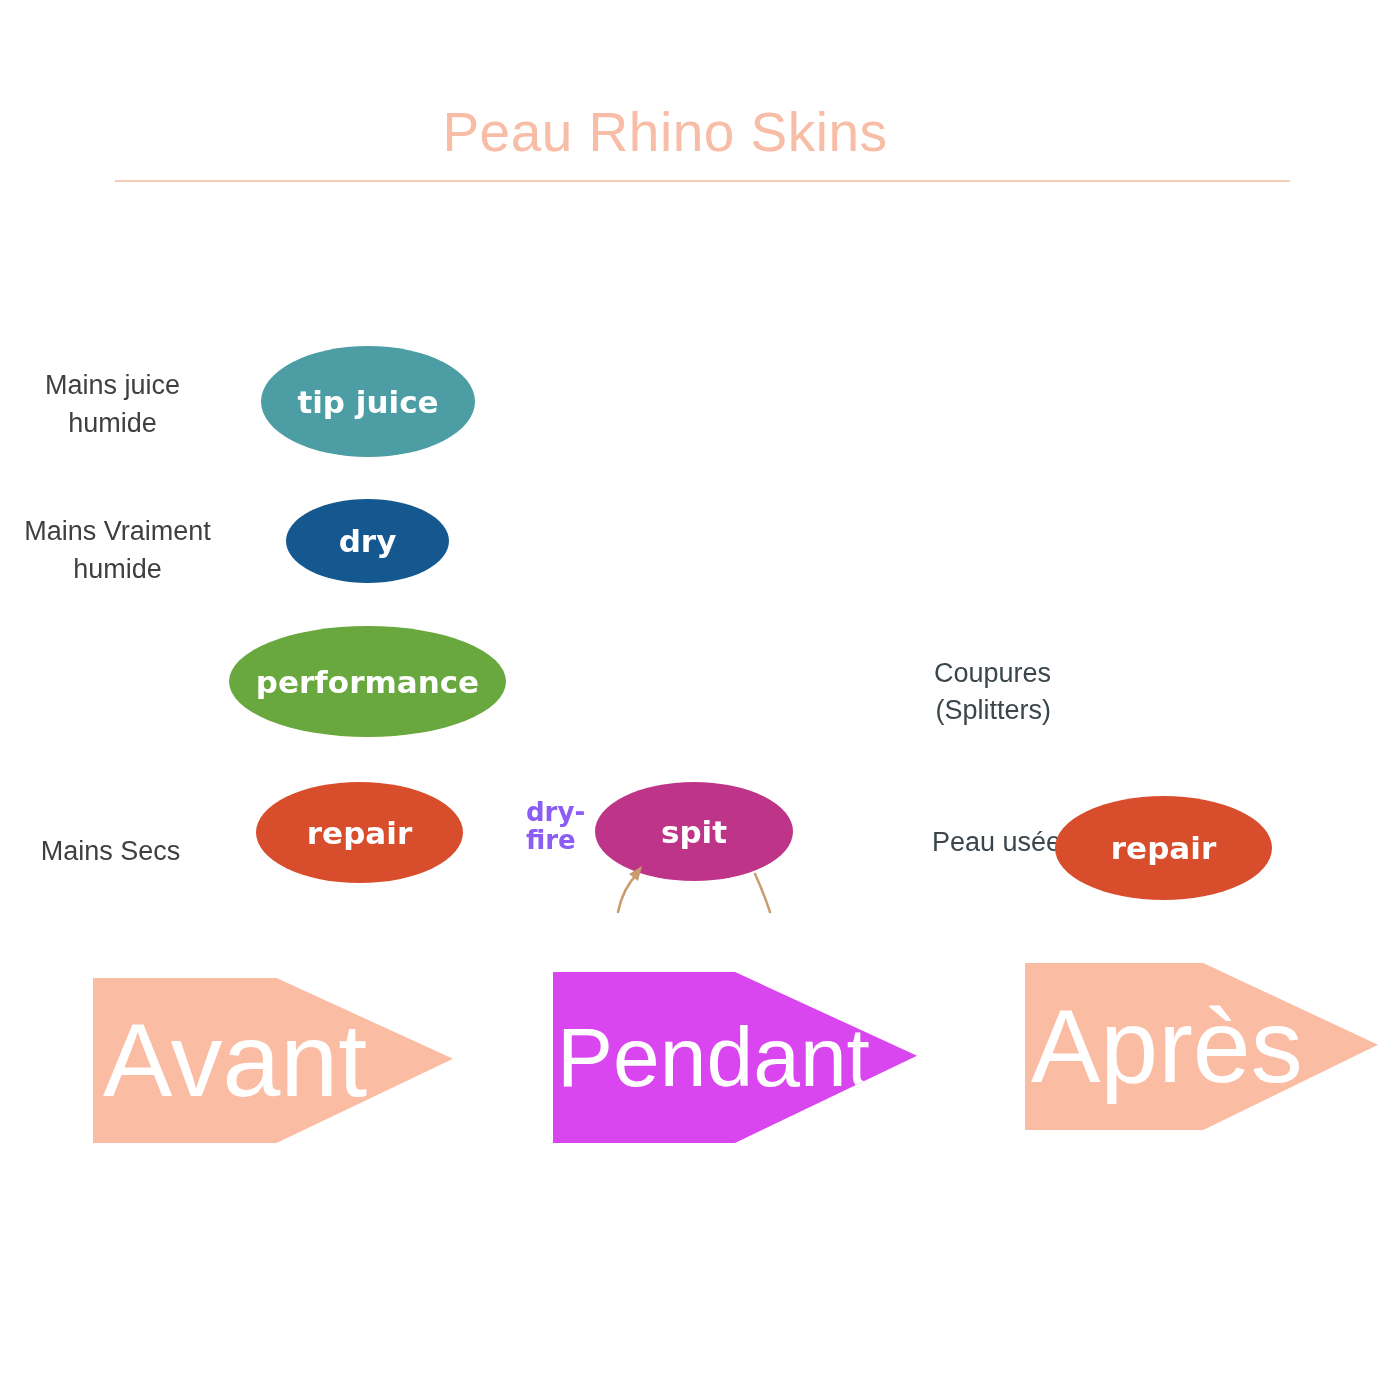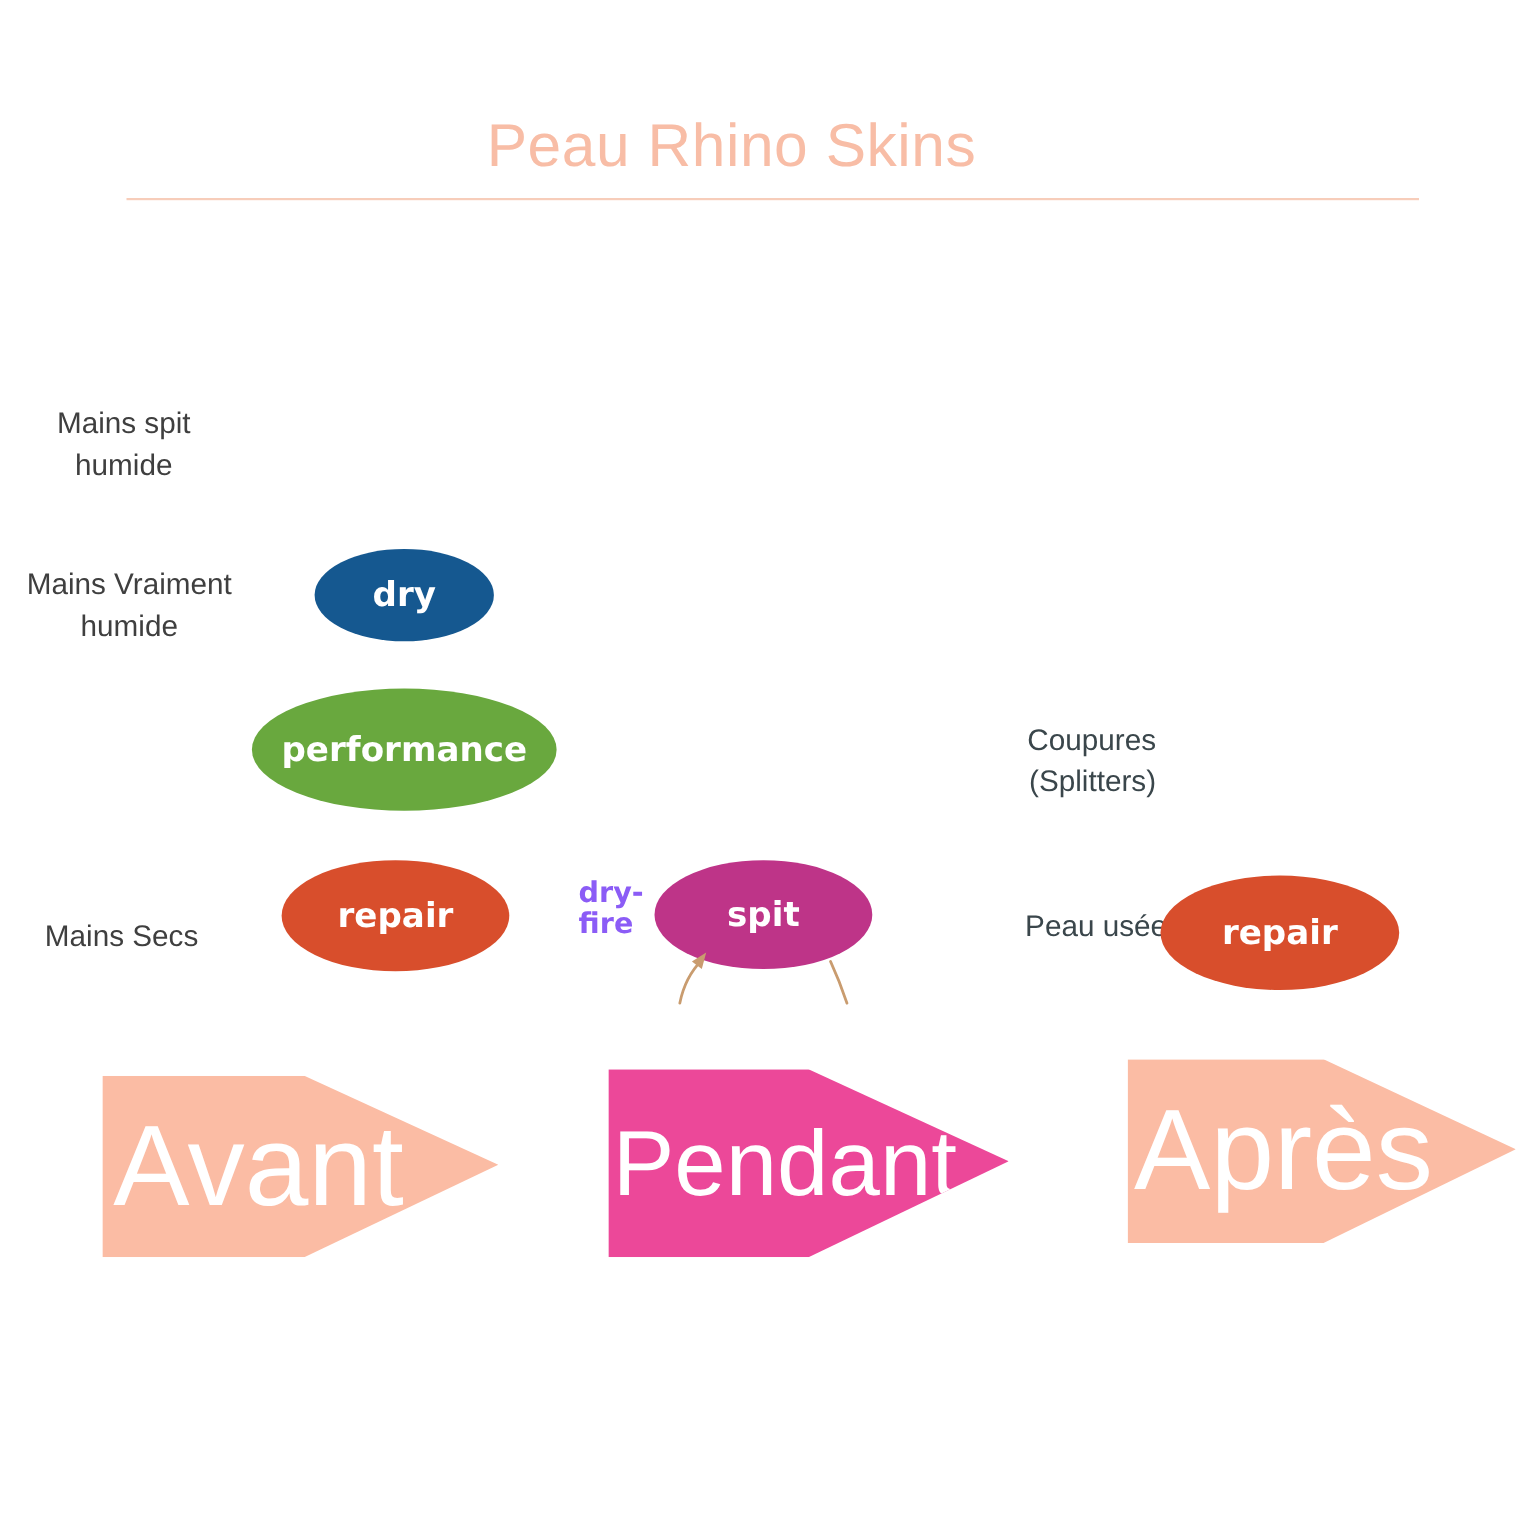--- a/index.html
+++ b/index.html
@@ -94,24 +94,27 @@
   .stage-apres .stage-label{font-size:104px;margin-left:6px;}
 </style>
 </head>
 <body>
 
 <div class="canvas">
 
   <div class="title">Peau Rhino Skins</div>
   <div class="divider"></div>
 
-  <div class="lbl lbl-1">Mains spit humide</div>
+  <div class="lbl lbl-1">Mains juice humide</div>
   <div class="lbl lbl-2">Mains Vraiment humide</div>
   <div class="lbl lbl-4">Mains Secs</div>
 
+  <div class="ellipse e-tipjuice" style="background-color: rgb(77, 158, 164);">
+    <span class="product">tip juice</span>
+  </div>
   <div class="ellipse e-dry" style="background-color: rgb(21, 88, 144);">
     <span class="product">dry</span>
   </div>
   <div class="ellipse e-performance" style="background-color: rgb(105, 168, 62);">
     <span class="product">performance</span>
   </div>
   <div class="ellipse e-repair-l" style="background-color: rgb(216, 78, 44);">
     <span class="product">repair</span>
   </div>
 
@@ -128,20 +131,20 @@
 
   <div class="lbl-right lbl-5">Coupures (Splitters)</div>
   <div class="lbl-right lbl-6">Peau usée</div>
   <div class="ellipse e-repair-r" style="background-color: rgb(216, 78, 44);">
     <span class="product">repair</span>
   </div>
 
   <div class="stage stage-avant" style="background-color: rgb(251, 188, 164);">
     <span class="stage-label">Avant</span>
   </div>
-  <div class="stage stage-pendant" style="background-color: #ec4899;">
+  <div class="stage stage-pendant" style="background-color: #d946ef;">
     <span class="stage-label">Pendant</span>
   </div>
   <div class="stage stage-apres" style="background-color: rgb(251, 188, 164);">
     <span class="stage-label">Après</span>
   </div>
 
 </div>
 
 </body></html>

